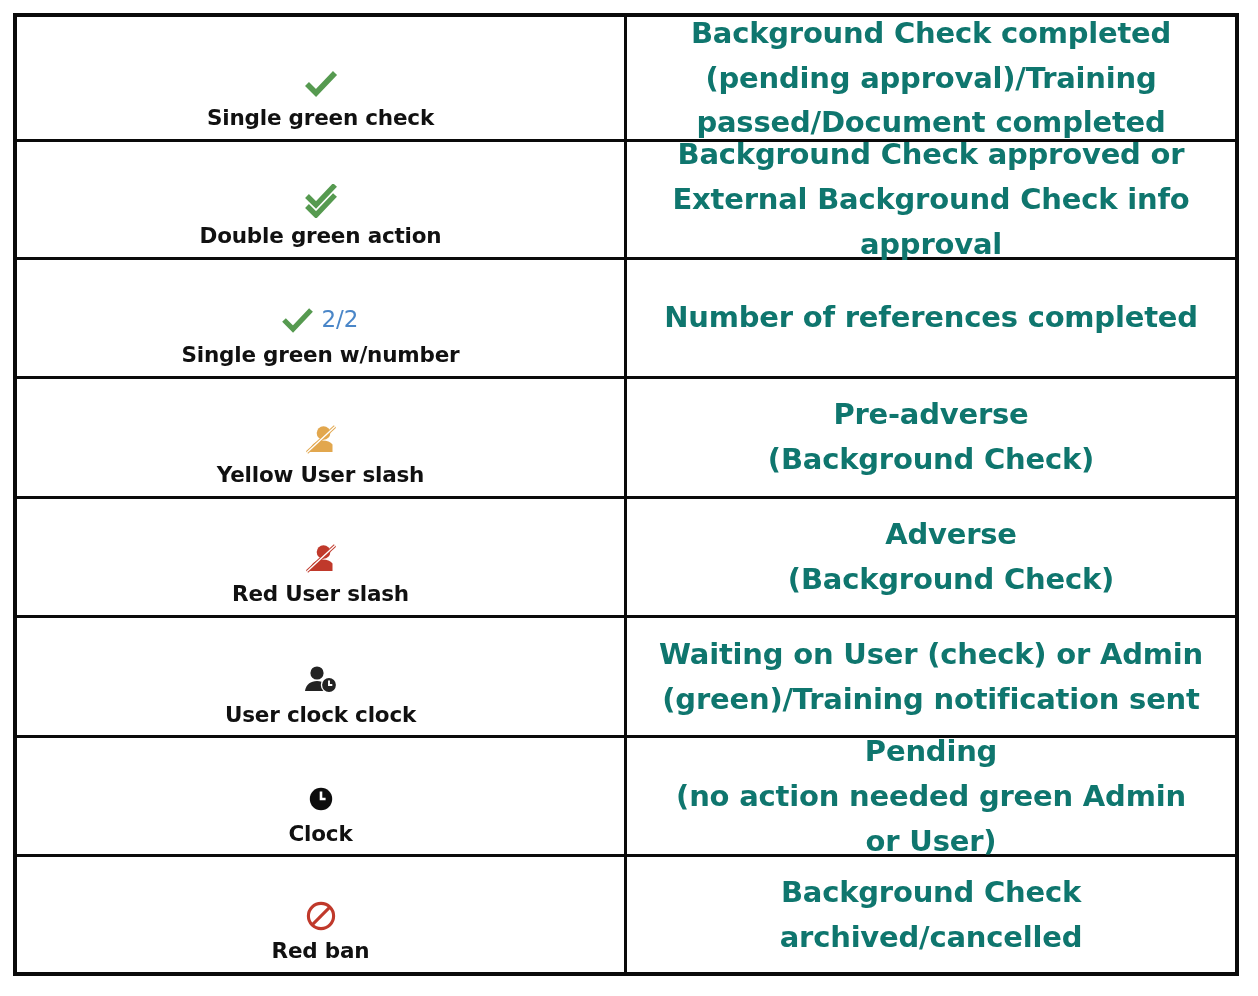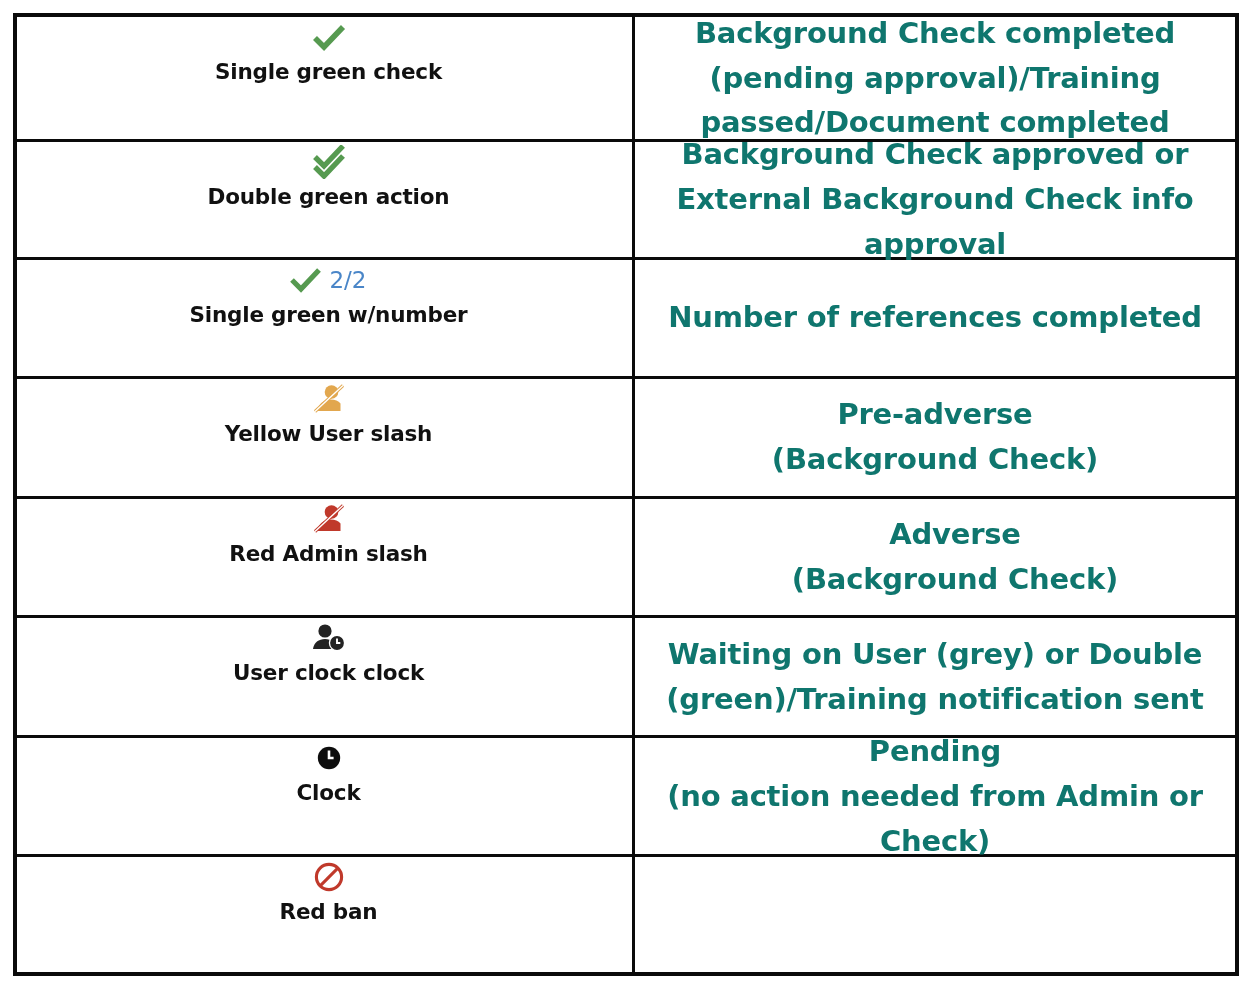--- a/index.html
+++ b/index.html
@@ -39,23 +39,22 @@
   }
 
   .cell-icon {
     width: 610px;
     flex: 0 0 610px;
     box-sizing: border-box;
     border-right: 3px solid #0a0a0a;
     display: flex;
     flex-direction: column;
     align-items: center;
-    justify-content: flex-start;
-    padding: 0 10px;
-    margin-left: 8px;
+    justify-content: flex-end;
+    padding: 8px 10px;
   }
 
   .cell-desc {
     flex: 1 1 auto;
     box-sizing: border-box;
     display: flex;
     align-items: center;
     justify-content: center;
     padding: 6px 28px;
     text-align: center;
@@ -169,21 +168,21 @@
   <div class="legend-row" style="height:119px;">
     <div class="cell-icon">
       <div class="icon-box">
         <svg width="34" height="32" viewBox="0 0 34 32" aria-hidden="true">
           <circle cx="19.5" cy="9" r="6.8" fill="#c0392b"></circle>
           <path d="M5.5 28 C6.5 20.5 12 16.5 18.5 16.5 C23 16.5 26.5 18 28.5 20.5 L28.5 28 Z" fill="#c0392b"></path>
           <line x1="3" y1="28.5" x2="31" y2="2.5" stroke="#c0392b" stroke-width="3.2"></line>
           <line x1="3" y1="28.5" x2="31" y2="2.5" stroke="#ffffff" stroke-width="1.4"></line>
         </svg>
       </div>
-      <div class="icon-name">Red Admin slash</div>
+      <div class="icon-name">Red User slash</div>
     </div>
     <div class="cell-desc">
       <div class="desc-text" style="white-space:pre-line;margin-left:40px;">Adverse
 (Background Check)</div>
     </div>
   </div>
 
   <div class="legend-row" style="height:121px;">
     <div class="cell-icon">
       <div class="icon-box">
@@ -191,45 +190,48 @@
           <circle cx="14" cy="8" r="6.6" fill="#232323"></circle>
           <path d="M2 26 C2.8 19.5 7.8 16 14 16 C17.2 16 20 16.9 22.2 18.4 L22.2 26 Z" fill="#232323"></path>
           <circle cx="26" cy="20" r="8.2" fill="#ffffff"></circle>
           <circle cx="26" cy="20" r="6.9" fill="#232323"></circle>
           <path d="M26 15.6 L26 20 L29.3 20" fill="none" stroke="#ffffff" stroke-width="1.9" stroke-linecap="butt"></path>
         </svg>
       </div>
       <div class="icon-name">User clock clock</div>
     </div>
     <div class="cell-desc">
-      <div class="desc-text">Waiting on User (grey) or Double (green)/Training notification sent</div>
+      <div class="desc-text">Waiting on User (check) or Admin (green)/Training notification sent</div>
     </div>
   </div>
 
   <div class="legend-row" style="height:119px;">
     <div class="cell-icon">
       <div class="icon-box">
         <svg width="28" height="28" viewBox="0 0 28 28" aria-hidden="true">
           <circle cx="14" cy="14" r="11.2" fill="#0d0d0d"></circle>
           <path d="M14 6.6 L14 14 L18.6 14" fill="none" stroke="#ffffff" stroke-width="2.6" stroke-linecap="butt"></path>
         </svg>
       </div>
       <div class="icon-name">Clock</div>
     </div>
     <div class="cell-desc">
       <div class="desc-text" style="white-space:pre-line;">Pending
-(no action needed from Admin or Check)</div>
+(no action needed green Admin or User)</div>
     </div>
   </div>
 
   <div class="legend-row" style="height:115px;">
     <div class="cell-icon">
       <div class="icon-box">
         <svg width="32" height="32" viewBox="0 0 32 32" aria-hidden="true">
           <circle cx="16" cy="16" r="12.6" fill="none" stroke="#c0392b" stroke-width="3.1"></circle>
           <line x1="7.4" y1="24.6" x2="24.6" y2="7.4" stroke="#c0392b" stroke-width="3.1"></line>
         </svg>
       </div>
       <div class="icon-name">Red ban</div>
     </div>
+    <div class="cell-desc">
+      <div class="desc-text">Background Check archived/cancelled</div>
+    </div>
   </div>
 
 </div>
 
 </body></html>

